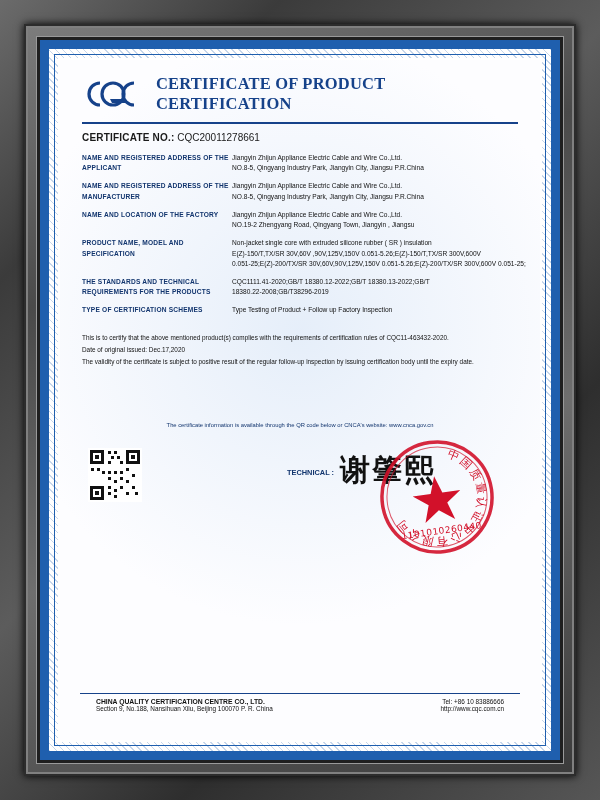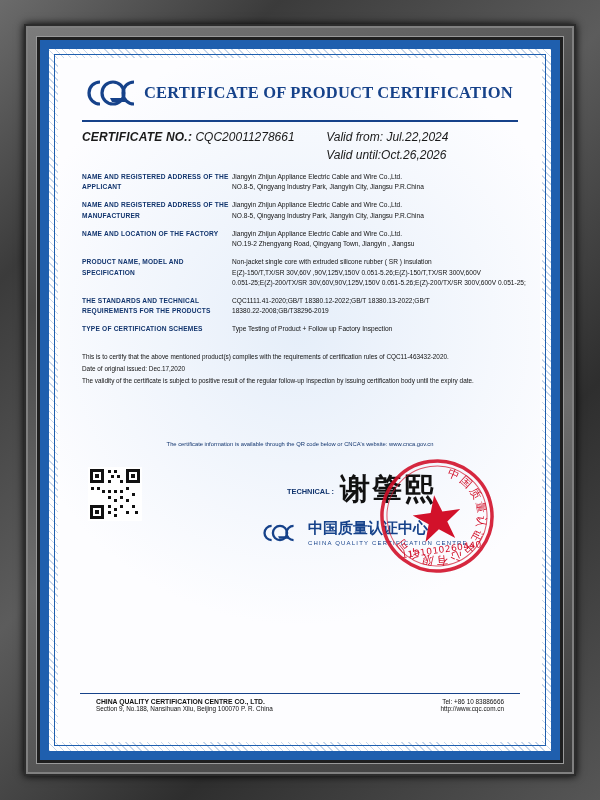--- a/index.html
+++ b/index.html
@@ -60,32 +60,32 @@
   
   .content::before{
     content:"";position:absolute;inset:0;
     background:
       radial-gradient(circle at 50% 40%, rgba(210,226,245,.55) 0%, rgba(255,255,255,0) 62%);
     pointer-events:none;
   }
   .inner-pad{position:relative;padding:14px 22px 0 22px;}
 
   
-  .header{display:flex;align-items:center;padding-bottom:6px;}
+  .header{display:flex;align-items:center;gap:12px;padding-bottom:6px;}
   .cqc-logo{
     width:62px;height:38px;flex:0 0 auto;position:relative;
   }
   .cqc-logo svg{display:block;}
   .cert-title{
     font-size:16.5px;font-weight:bold;color:#16428a;letter-spacing:.2px;
     font-family:"Liberation Serif", serif;
   }
   .rule{height:2px;background:#16428a;margin:2px 0 6px 0;}
 
-  .meta-row{display:flex;font-size:12px;color:#1a1a1a;line-height:1.5;font-style:italic;}
+  .meta-row{display:flex;font-size:10px;color:#1a1a1a;line-height:1.5;}
   .meta-left{width:56%;}
   .meta-right{width:44%;text-align:left;}
   .meta-label{font-weight:bold;letter-spacing:.2px;}
 
   .sect{display:flex;margin-top:8px;font-size:6.6px;line-height:1.55;}
   .sect .lab{
     width:150px;flex:0 0 150px;font-weight:bold;color:#12356e;
     letter-spacing:.2px;text-transform:uppercase;
   }
   .sect .val{flex:1;color:#111;}
@@ -158,24 +158,20 @@
                 </svg>
               </div>
               <div class="cert-title">CERTIFICATE OF PRODUCT CERTIFICATION</div>
             </div>
             <div class="rule"></div>
 
             <div class="meta-row">
               <div class="meta-left">
                 <span class="meta-label">CERTIFICATE NO.:</span>
                 <span>CQC20011278661</span>
-              </div>
-              <div class="meta-right">
-                <div>Valid from: Jul.22,2024</div>
-                <div>Valid until:Oct.26,2026</div>
               </div>
             </div>
 
             <div class="sect">
               <div class="lab">NAME AND REGISTERED ADDRESS OF THE APPLICANT</div>
               <div class="val">
                 <div>Jiangyin Zhijun Appliance Electric Cable and Wire Co.,Ltd.</div>
                 <div>NO.8-5, Qingyang Industry Park, Jiangyin City, Jiangsu   P.R.China</div>
               </div>
             </div>
@@ -273,36 +269,20 @@
                       <rect x="26" y="47" width="3" height="3"></rect>
                     <rect x="20" y="44" width="3" height="3"></rect>
                       <rect x="47" y="44" width="3" height="3"></rect>
                   </g>
                 </svg>
               </div>
 
               <div class="sig-label">TECHNICAL :</div>
               <div class="sig-script">谢肇熙</div>
 
-              <div class="org-block">
-                <div class="org-logo">
-                  <svg width="40" height="26" viewBox="0 0 62 38">
-                    <g fill="none" stroke="#16428a" stroke-width="3.6">
-                      <path d="M18 8 A11 11 0 1 0 18 30"></path>
-                      <circle cx="31" cy="19" r="11"></circle>
-                      <path d="M52 8 A11 11 0 1 0 52 30"></path>
-                    </g>
-                    <path d="M28 24 L44 24 L44 28 L30 28 Z" fill="#16428a"></path>
-                  </svg>
-                </div>
-                <div>
-                  <div class="org-cn">中国质量认证中心</div>
-                  <div class="org-en">CHINA QUALITY CERTIFICATION CENTRE</div>
-                </div>
-              </div>
 
               <div class="seal">
                 <svg width="118" height="118" viewBox="0 0 118 118">
                   <circle cx="59" cy="59" r="55" fill="none" stroke="#d2112a" stroke-width="3.5" opacity=".9"></circle>
                   <circle cx="59" cy="59" r="50" fill="none" stroke="#d2112a" stroke-width="1" opacity=".7"></circle>
                   <path id="sealpath" d="M59,59 m0,-41 a41,41 0 1,1 -0.1,0" fill="none"></path>
                   <text font-size="11.5" fill="#d2112a" font-family="DejaVu Sans, sans-serif" letter-spacing="2">
                     <textPath href="#sealpath" startOffset="6%">中国质量认证中心有限公司</textPath>
                   </text>
                   <polygon fill="#d2112a" points="59,38 64.9,55.2 83,55.2 68.4,65.9 74,83.2 59,72.5 44,83.2 49.6,65.9 35,55.2 53.1,55.2"></polygon>

